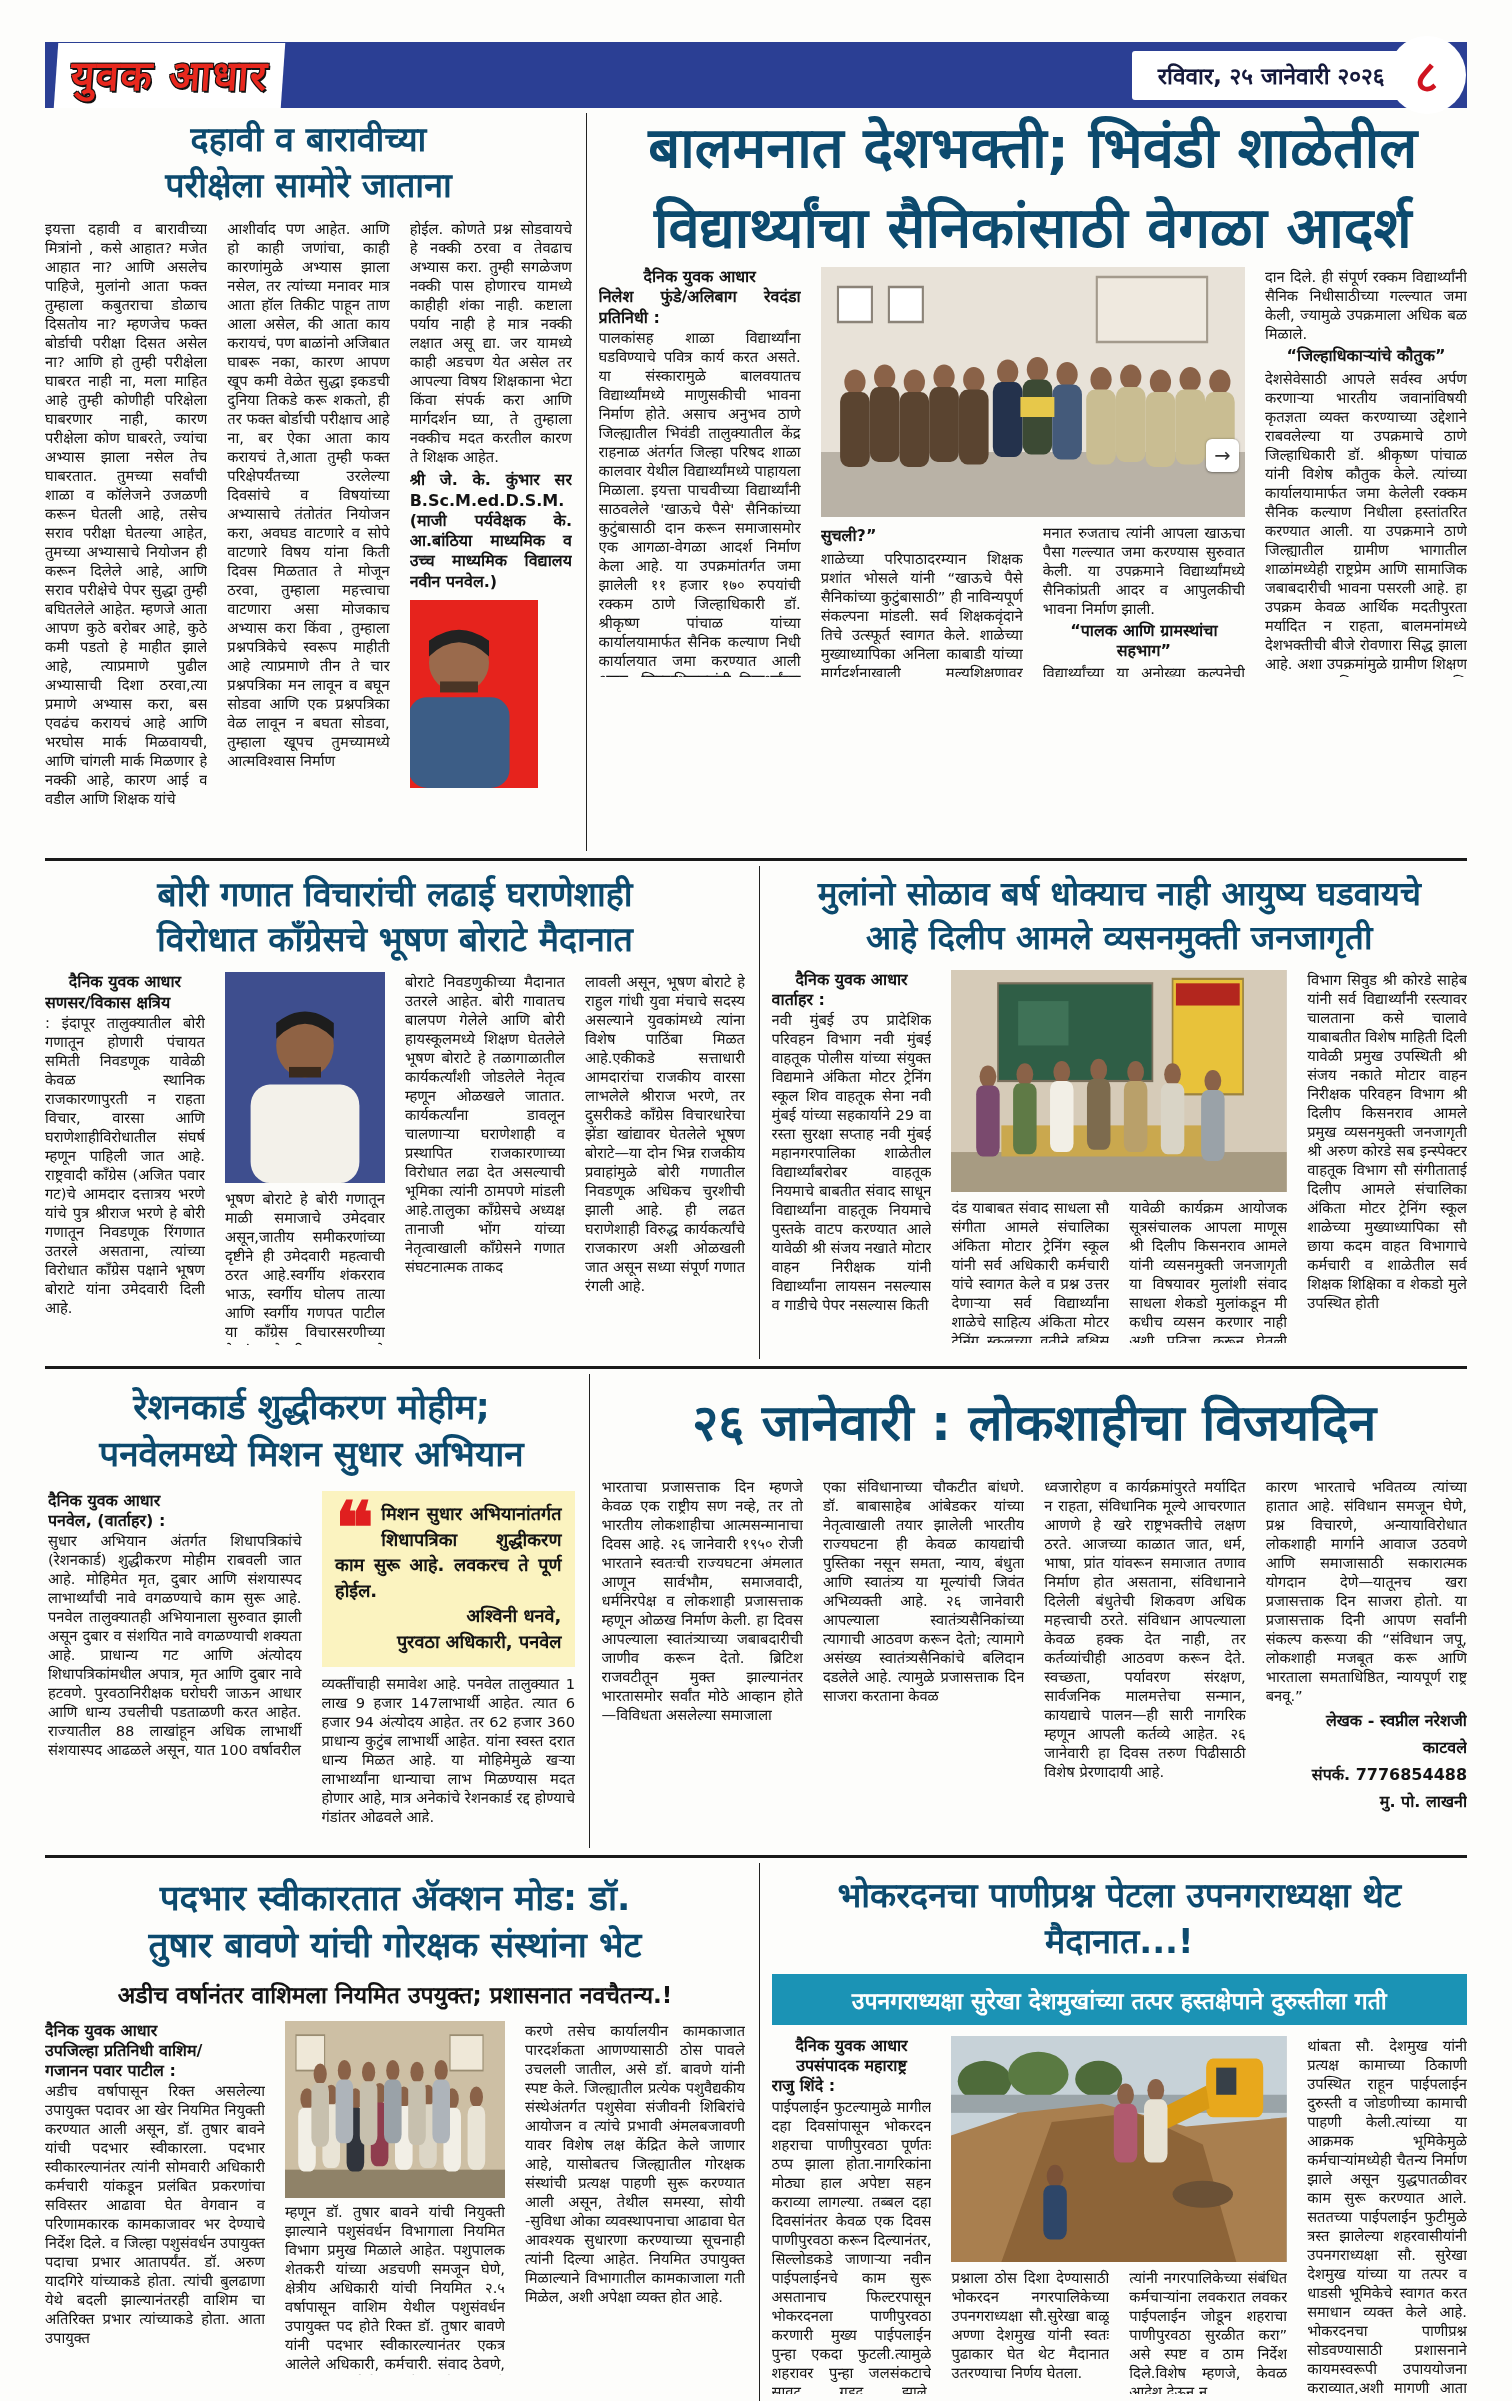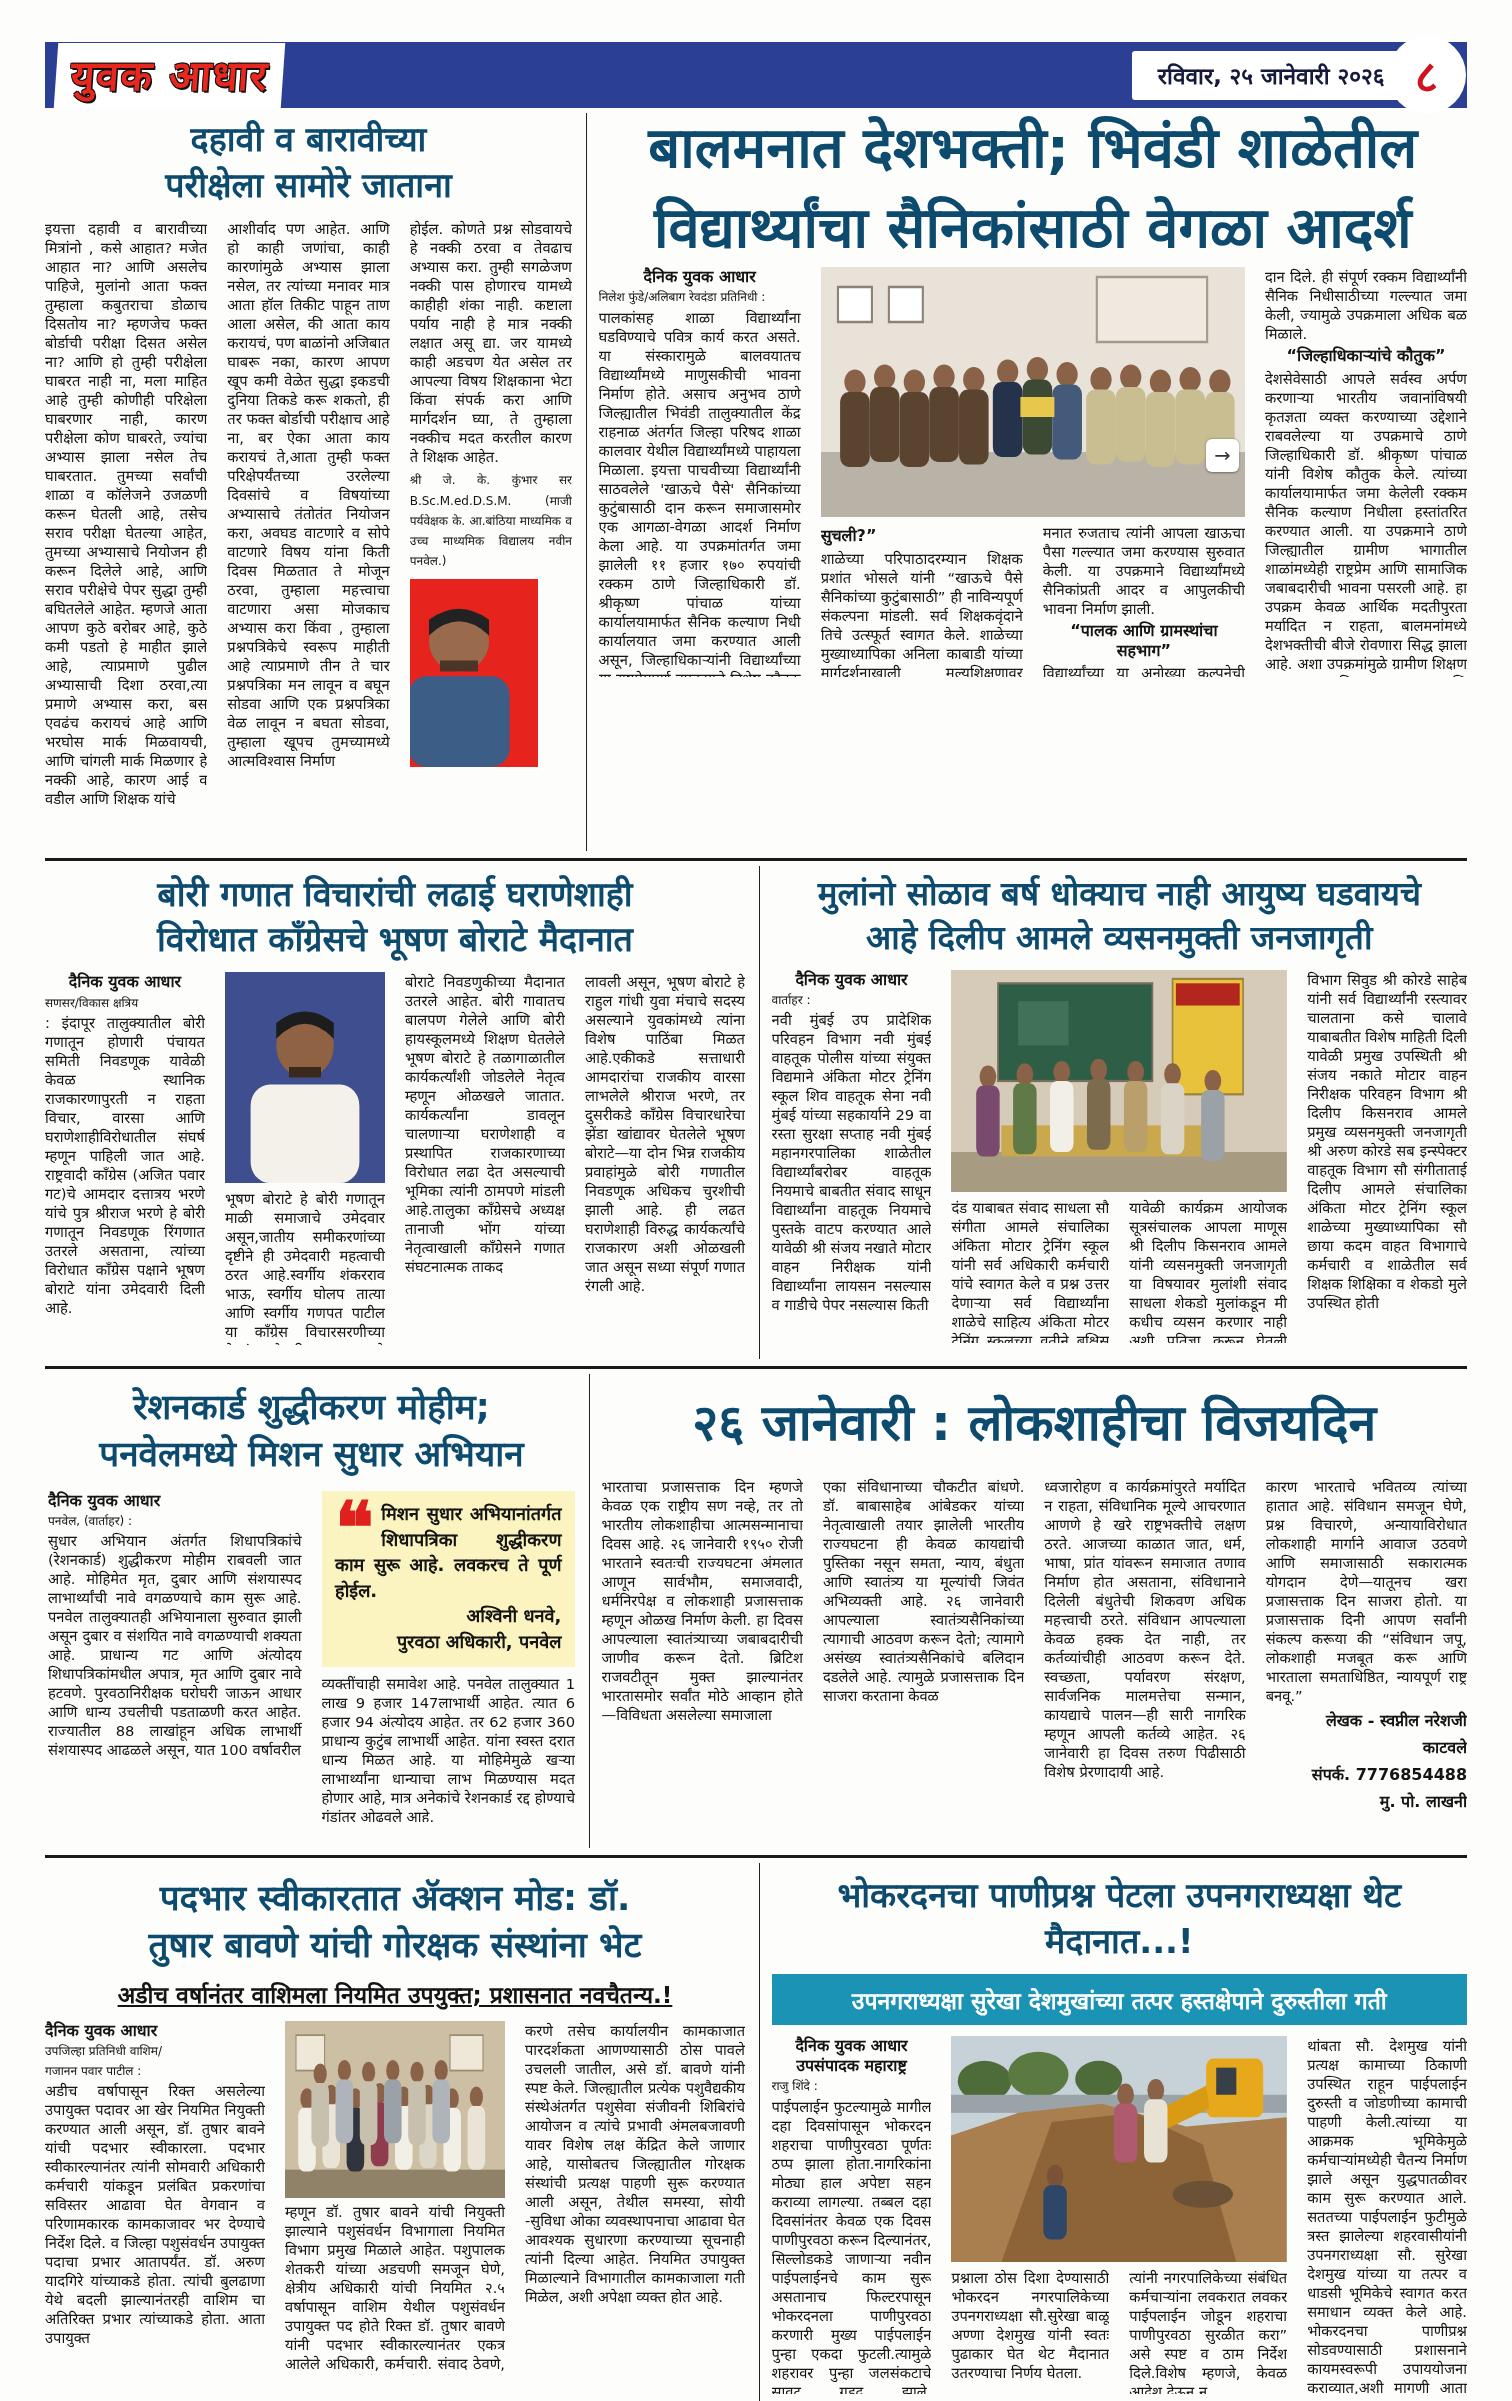--- a/index.html
+++ b/index.html
@@ -13,21 +13,21 @@
   .datepill{margin-left:auto;background:#fff;border-radius:3px;padding:9px 25.6px;font-size:22.6px;font-weight:bold;color:#15193b;}
   .pagenum{width:78px;height:78px;border-radius:50%;background:#fff;color:#cf1420;font-size:44px;font-weight:bold;
            display:flex;align-items:center;justify-content:center;margin:0 1.5px 0 -22.6px;position:relative;z-index:2;}
   
   .row{display:flex;gap:13.6px;padding:4.5px 45px 0;align-items:stretch;}
   .rule{border-top:3px solid #1a1a1a;margin:7.5px 45px 0;}
   .hl{font-weight:bold;text-align:center;line-height:1.35;color:#0c4a6e;}
   .cols{display:flex;gap:20px;overflow:hidden;}
   .c{flex:1;text-align:justify;font-size:14.7px;line-height:19px;overflow:hidden;}
   .byline{font-weight:bold;text-align:center;font-size:16px;line-height:20.3px;}
-  .bylineL{font-weight:normal;font-size:12px;line-height:20.3px;}
+  .bylineL{font-weight:bold;font-size:16px;line-height:20.3px;}
   .subh{font-weight:bold;text-align:center;font-size:16px;line-height:19.6px;margin:3px 0;}
   .photo{position:relative;overflow:hidden;background:#ddd;}
   .photo svg{display:block;width:100%;height:100%;}
   .vdiv{border-left:1.5px solid #222;padding-left:12px;}
   
   .row1{height:738px;}
   .exam{width:527px;display:flex;flex-direction:column;}
   .exam .hl{font-size:34px;margin:4.5px 0 10.5px;}
   .exam .cols{height:595px;}
   .exam-photo{width:158px;height:188px;margin:7.5px 0 0 -30px;}
@@ -62,21 +62,21 @@
   .qtext{font-weight:bold;font-size:18px;line-height:25.6px;text-align:justify;}
   .qauth{font-weight:bold;font-size:18px;line-height:25.6px;text-align:right;clear:both;}
   .rep{flex:1;display:flex;flex-direction:column;}
   .rep .hl{font-size:50px;margin:16.6px 0 19.6px;}
   .rep .cols{height:339px;}
   .credit{font-weight:bold;text-align:right;font-size:16px;line-height:22.6px;margin-top:4.5px;}
   
   .row4{height:544px;}
   .pad{width:700px;display:flex;flex-direction:column;}
   .pad .hl{font-size:35px;margin:12px 0 4.5px;}
-  .pad .sub{font-weight:bold;text-align:center;font-size:23px;margin:4.5px 0 10.5px;text-decoration:underline;}
+  .pad .sub{font-weight:bold;text-align:center;font-size:23px;margin:4.5px 0 10.5px;}
   .pad .cols{height:354px;}
   .pad-photo{height:177px;margin-bottom:4.5px;}
   .pani{flex:1;display:flex;flex-direction:column;}
   .pani .hl{font-size:34px;margin:10.5px 0 9px;}
   .kicker2{background:#1b93b5;color:#fff;font-size:23px;font-weight:bold;text-align:center;padding:9.8px 6px;margin:0 0 10.5px;}
   .pani .cols{height:358px;}
   .pani .photo{height:226px;}
 </style>
 </head>
 <body>

